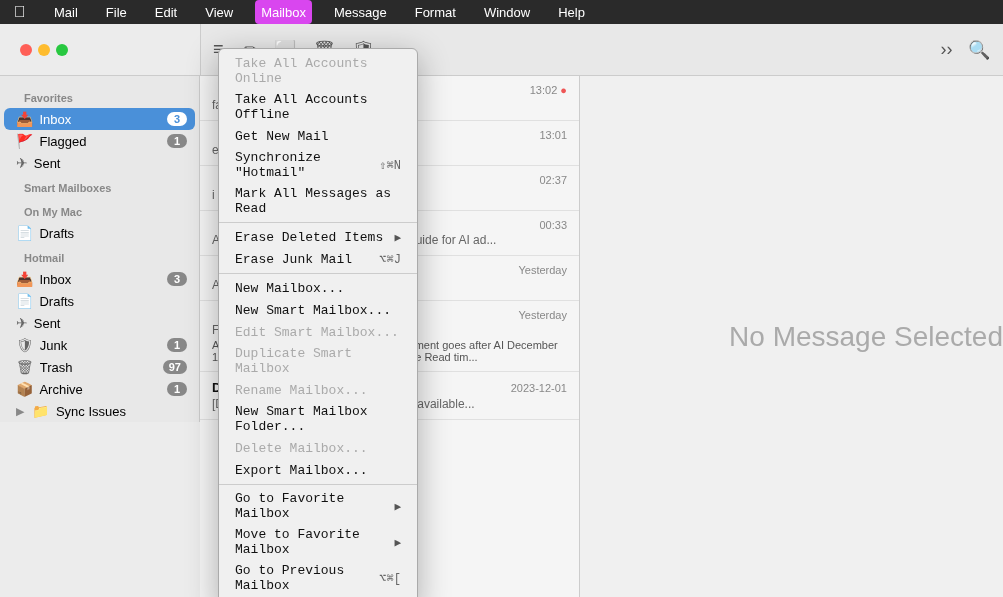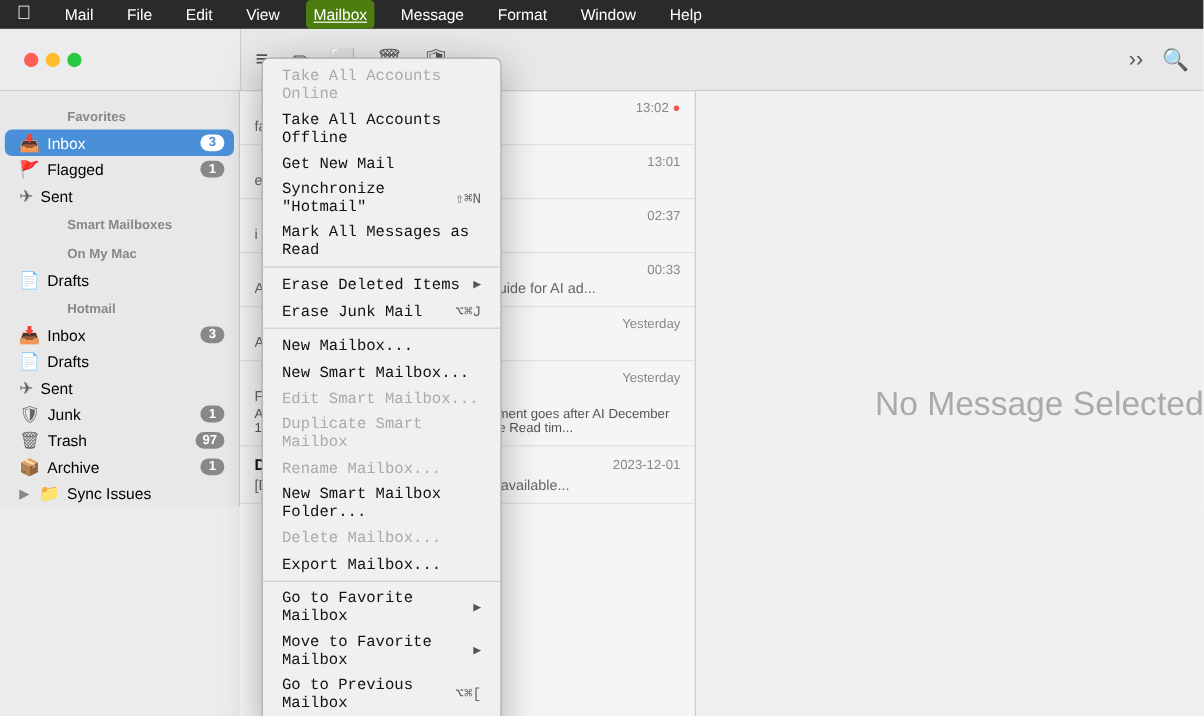--- a/index.html
+++ b/index.html
@@ -28,22 +28,21 @@
       color: #fff;
       font-size: 13px;
       cursor: default;
       padding: 0 6px;
       height: 24px;
       display: flex;
       align-items: center;
       border-radius: 4px;
     }
     .menubar-item.active {
-      background: #4d7c0f;
-      text-decoration: underline;
+      background: #d946ef;
     }
     .apple-icon {
       font-size: 16px;
       color: #fff;
     }
 
     
     .app-container {
       display: flex;
       height: 573px;
@@ -77,23 +76,22 @@
     .toolbar-icon {
       color: #555;
       font-size: 18px;
       cursor: pointer;
     }
 
     .sidebar-section-label {
       font-size: 11px;
       font-weight: 600;
       color: #888;
-      padding: 8px 12px 4px 12px;
+      padding: 8px 12px 4px 24px;
       text-transform: none;
-      margin-left: 44px;
     }
 
     .sidebar-item {
       display: flex;
       align-items: center;
       padding: 3px 8px 3px 12px;
       cursor: pointer;
       border-radius: 6px;
       margin: 0 4px;
       gap: 6px;

